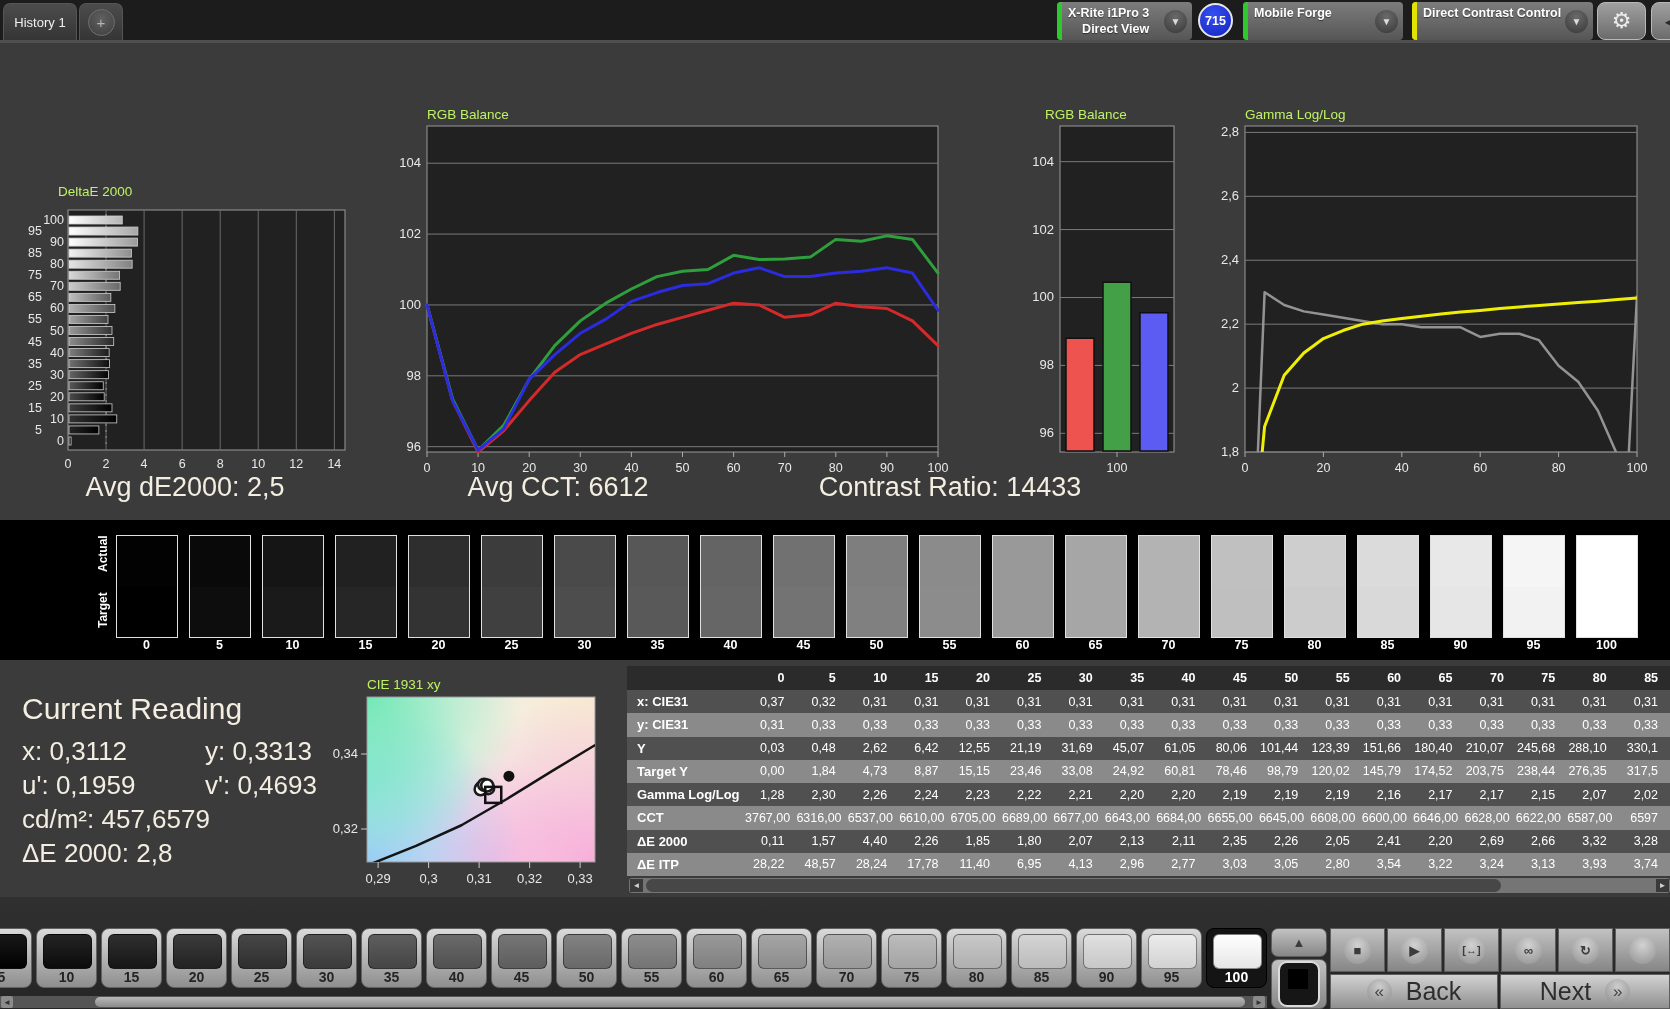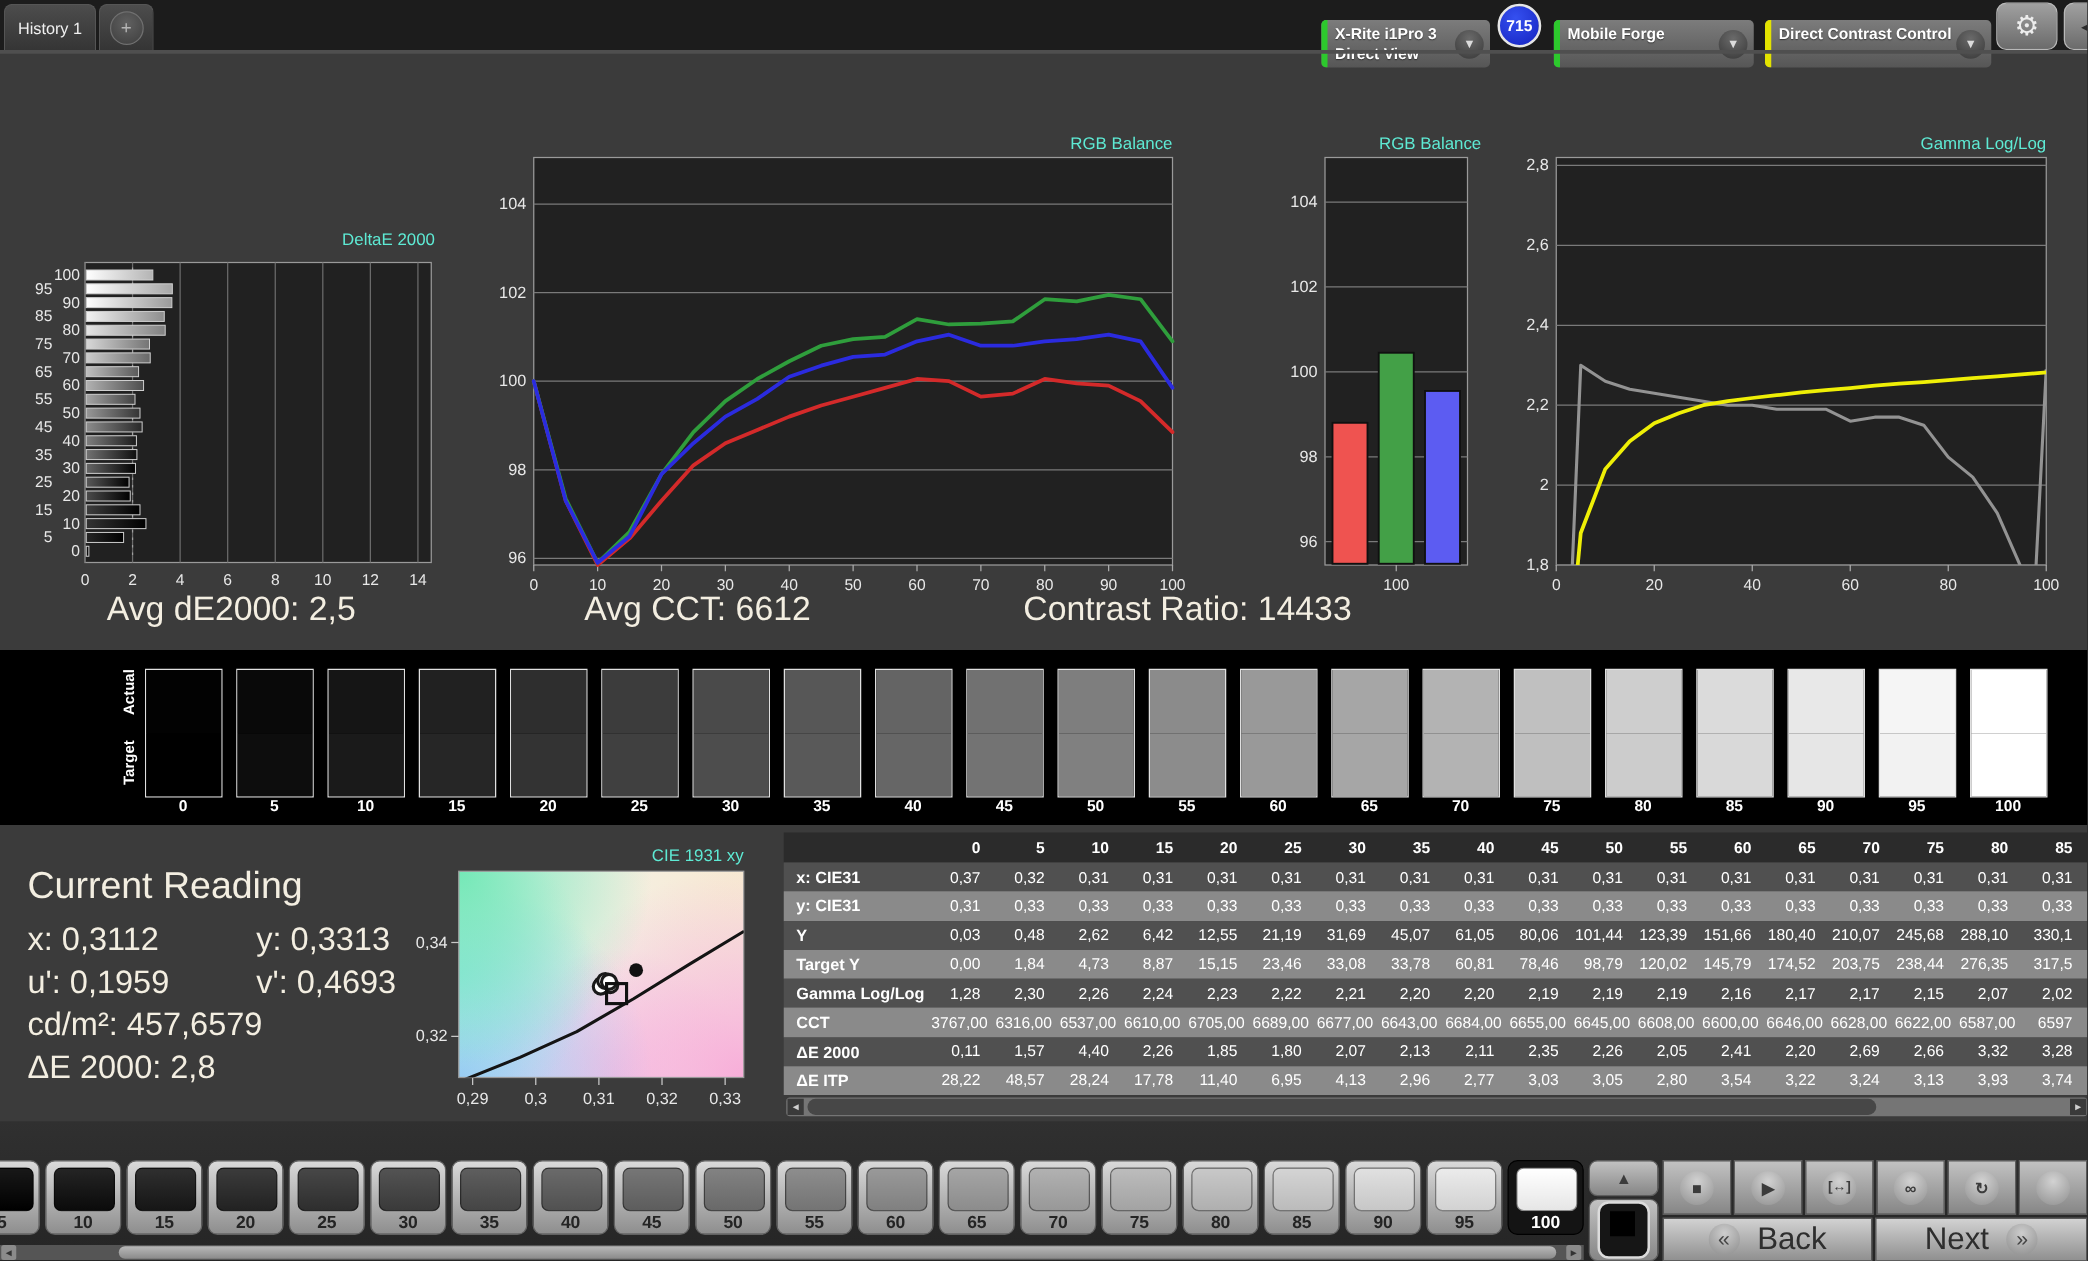--- a/index.html
+++ b/index.html
@@ -8,41 +8,41 @@
   
   .topbar{position:absolute;left:0;top:0;width:1670px;height:42px;background:#1c1c1c;}
   .topbar-underline{position:absolute;left:0;top:40px;width:1670px;height:3px;background:#4f4f4f;}
   .tab{position:absolute;top:3px;height:37px;background:linear-gradient(#4c4c4c,#353535);
        border:1px solid #555;border-bottom:none;border-radius:7px 7px 0 0;box-sizing:border-box;
        display:flex;align-items:center;justify-content:center;}
   .tab-history{left:3px;width:74px;color:#f0f0f0;font-size:13px;}
   .tab-add{left:79px;width:44px;}
   .add-circle{width:25px;height:25px;border-radius:50%;background:radial-gradient(circle at 50% 35%,#606060,#3e3e3e);
        border:1px solid #707070;color:#b5b5b5;font-size:15px;display:flex;align-items:center;justify-content:center;}
-  .dropdown{position:absolute;top:16px;height:38px;background:linear-gradient(#7c7c7c,#565656);
-       border-radius:4px;box-sizing:border-box;overflow:hidden;}
+  .dropdown{position:absolute;top:2px;height:38px;background:linear-gradient(#7c7c7c,#565656);
+       border-radius:4px;box-sizing:border-box;overflow:hidden;text-align:right;}
   .dd-stripe{position:absolute;left:0;top:0;width:5px;height:38px;}
   .dd-text{position:absolute;left:11px;top:3px;font-size:12.5px;font-weight:bold;color:#fff;line-height:16px;
        text-shadow:0 1px 1px rgba(0,0,0,.5);white-space:nowrap;}
   .dd-chev{position:absolute;right:5px;top:8px;width:23px;height:23px;border-radius:50%;
        background:radial-gradient(circle at 50% 30%,#6a6a6a,#383838);display:flex;align-items:center;justify-content:center;
        color:#dcdcdc;font-size:10px;}
   .dd-meter{left:1057px;width:135px;}
   .dd-source{left:1243px;width:160px;}
   .dd-display{left:1412px;width:181px;}
   .badge{position:absolute;left:1198px;top:3px;width:35px;height:35px;border-radius:50%;
        background:radial-gradient(circle at 40% 30%,#3550f0,#1523c0);border:2px solid #e6e6e6;box-sizing:border-box;
        display:flex;align-items:center;justify-content:center;font-size:12.5px;font-weight:bold;color:#fff;}
   .sq-btn{position:absolute;top:2px;height:38px;border-radius:8px;background:linear-gradient(#a0a0a0,#6b6b6b);
        border:1px solid #b8b8b8;box-sizing:border-box;display:flex;align-items:center;justify-content:center;}
   .gear-btn{left:1597px;width:49px;color:#ededed;font-size:22px;}
   .collapse-btn{left:1651px;width:40px;color:#2b2b2b;font-size:16px;border-radius:8px 0 0 8px;}
   
   .page-title{position:absolute;left:8px;top:80px;font-size:42px;color:#f5efe2;letter-spacing:.5px;}
-  .chart-title{position:absolute;font-size:13.5px;color:#5eead4;text-align:right;}
+  .chart-title{position:absolute;font-size:13.5px;color:#bef264;text-align:left;}
   .stat{position:absolute;top:472px;font-size:27px;color:#f3eee1;white-space:nowrap;transform:translateX(-50%);}
   
   .strip{position:absolute;left:0;top:520px;width:1670px;height:140px;background:#000;}
   .strip-rowlabel{position:absolute;left:96px;width:20px;font-size:12px;font-weight:bold;color:#fff;
        writing-mode:vertical-rl;transform:rotate(180deg);text-align:center;height:52px;}
   .swatch{position:absolute;top:15px;width:62px;height:103px;border:1.5px solid #e0e0e0;box-sizing:border-box;}
   .swatch-half{position:absolute;left:0;width:100%;height:50%;}
   .swatch-num{position:absolute;top:118px;width:73px;text-align:center;font-size:12.5px;font-weight:bold;color:#fff;}
   
   .cr-title{position:absolute;left:22px;top:692px;font-size:30px;color:#f3eee1;}
@@ -633,21 +633,21 @@
       </div>
       <div class="trow light">
         <div class="tlabel">Target Y</div>
         <div class="tcell">0,00</div>
         <div class="tcell">1,84</div>
         <div class="tcell">4,73</div>
         <div class="tcell">8,87</div>
         <div class="tcell">15,15</div>
         <div class="tcell">23,46</div>
         <div class="tcell">33,08</div>
-        <div class="tcell">33,78</div>
+        <div class="tcell">24,92</div>
         <div class="tcell">60,81</div>
         <div class="tcell">78,46</div>
         <div class="tcell">98,79</div>
         <div class="tcell">120,02</div>
         <div class="tcell">145,79</div>
         <div class="tcell">174,52</div>
         <div class="tcell">203,75</div>
         <div class="tcell">238,44</div>
         <div class="tcell">276,35</div>
         <div class="tcell">317,5</div>

